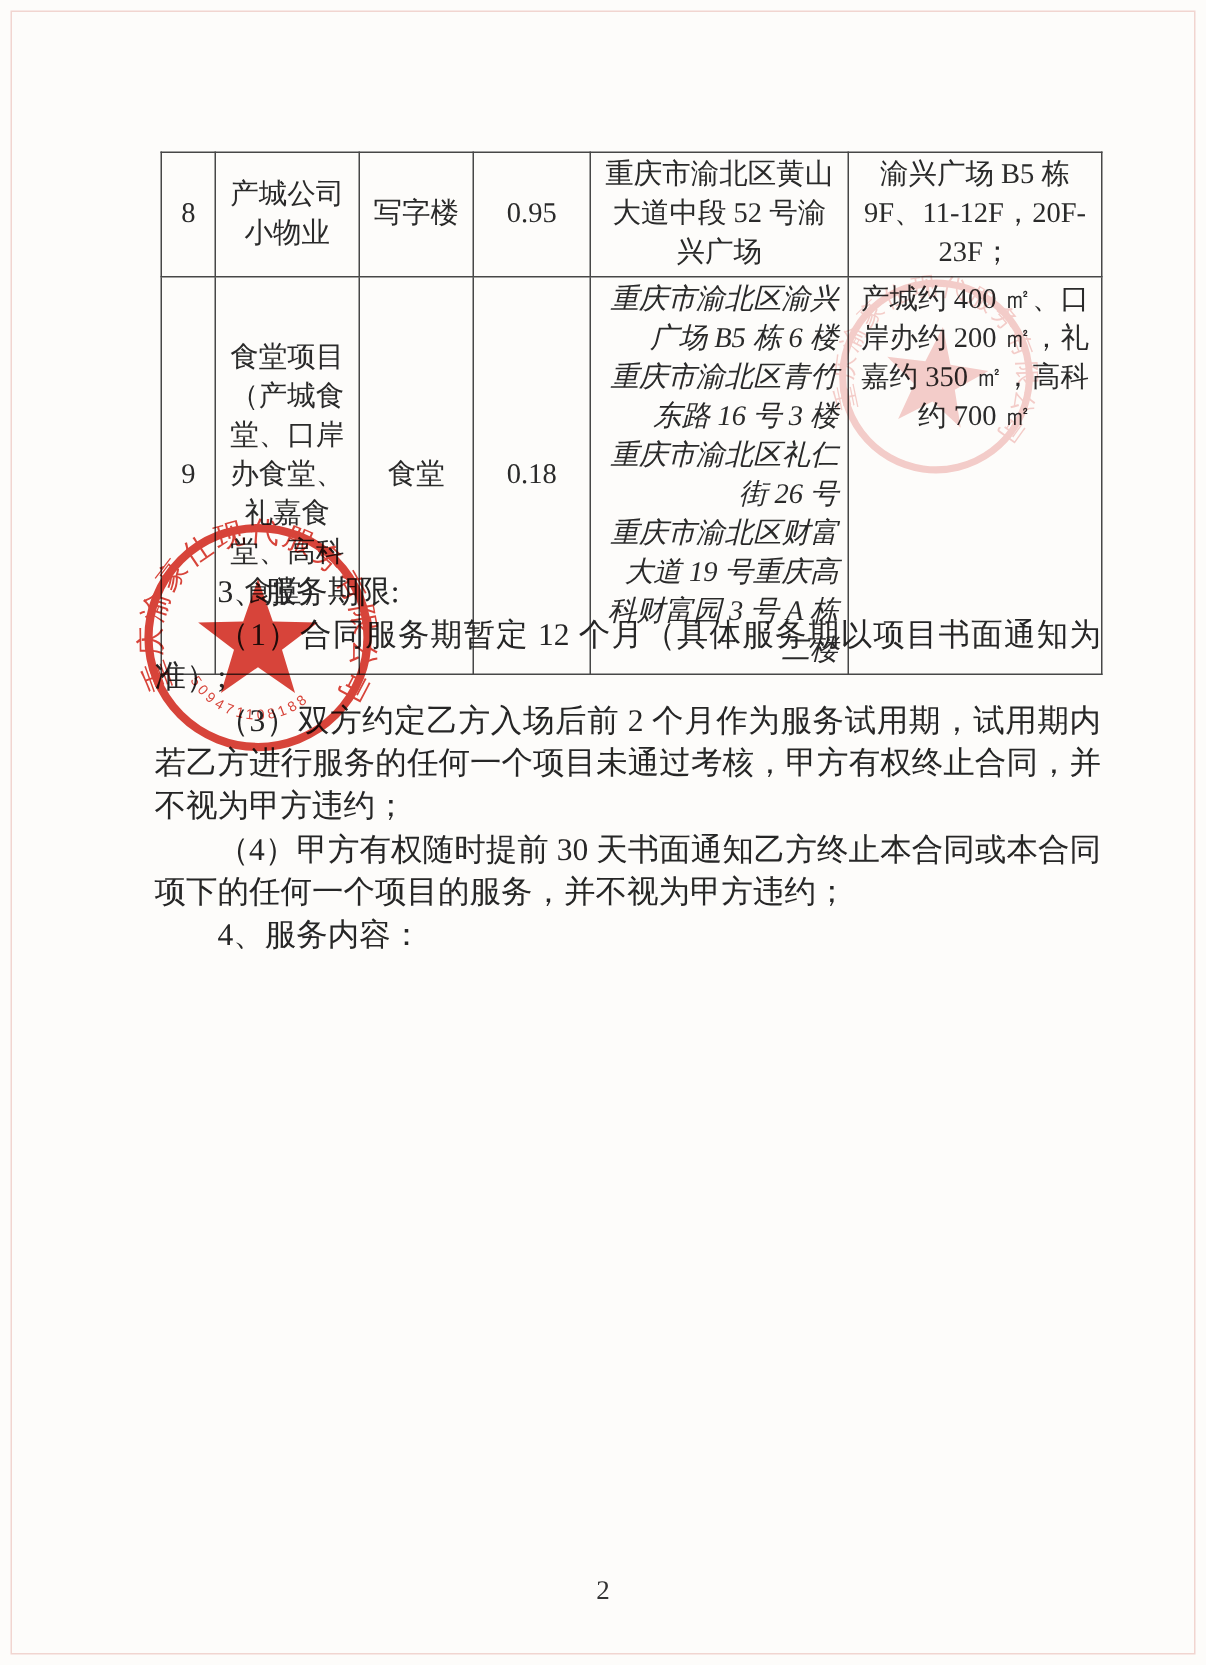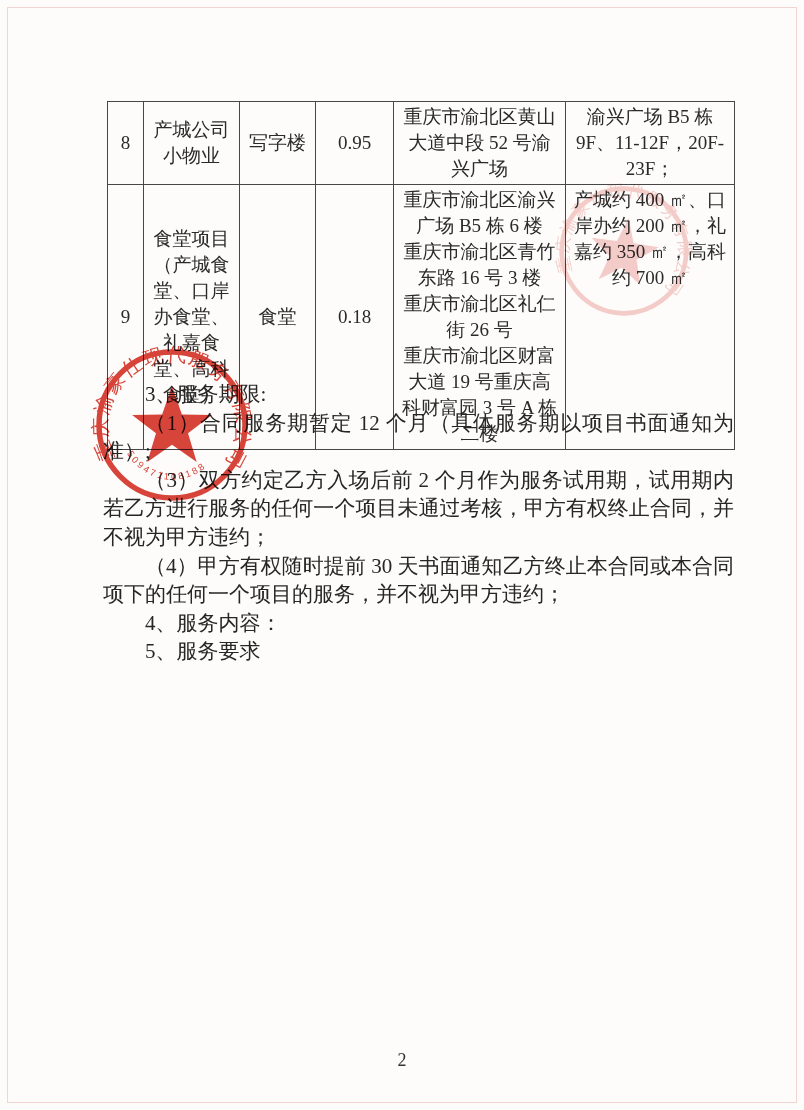--- a/index.html
+++ b/index.html
@@ -24,21 +24,21 @@
     vertical-align:middle; text-align:center; line-height:26px;
   }
   col.c-no{width:36px;} col.c-name{width:96px;} col.c-type{width:76px;}
   col.c-val{width:78px;} col.c-addr{width:172px;} col.c-area{width:169px;}
   tr.row-8{height:52px;}
   tr.row-9{height:218px;}
   td.addr-cell, td.area-cell{
     text-align:left; line-height:27px; padding:2px 7px;
   }
   tr.row-9 td.addr-cell, tr.row-9 td.area-cell{vertical-align:top;}
-  .addr-line{text-align:center;}
+  .addr-line{text-align:right;font-style:italic;}
   
   .body-text{
     position:absolute; left:103px; top:380px; width:631px;
     font-size:21px; line-height:28.6px; text-align:justify;
   }
   .body-text p{margin:0; text-justify:inter-ideograph;}
   .body-text p.indent{text-indent:2em;}
   
   .page-num{
     position:absolute; left:0; top:1050px; width:804px;
@@ -91,21 +91,20 @@
       </tr>
     </tbody>
   </table>
 
   <div class="body-text">
     <p class="indent">3、服务期限:</p>
     <p class="indent">（1）合同服务期暂定 12 个月（具体服务期以项目书面通知为准）;</p>
     <p class="indent">（3）双方约定乙方入场后前 2 个月作为服务试用期，试用期内若乙方进行服务的任何一个项目未通过考核，甲方有权终止合同，并不视为甲方违约；</p>
     <p class="indent">（4）甲方有权随时提前 30 天书面通知乙方终止本合同或本合同项下的任何一个项目的服务，并不视为甲方违约；</p>
     <p class="indent">4、服务内容：</p>
-    <p class="indent">5、服务要求</p>
   </div>
 
   <div class="seal seal-main">
     <svg viewBox="0 0 190 190">
       <g fill="none" stroke="#d6352a">
         <circle cx="95" cy="95" r="73" stroke-width="5.5"></circle>
       </g>
       <polygon fill="#d6352a" stroke="none" points="95,56 104.9,84.4 134.9,85 111,103.2 119.7,132 95,114.8 70.3,132 79,103.2 55.1,85 85.1,84.4"></polygon>
       <path id="sealTextArc" d="M 39,129 A 65,65 0 1 1 151,129" fill="none"></path>
       <path id="sealNumArc" d="M 48,120 A 52,52 0 0 0 142,120" fill="none"></path>

